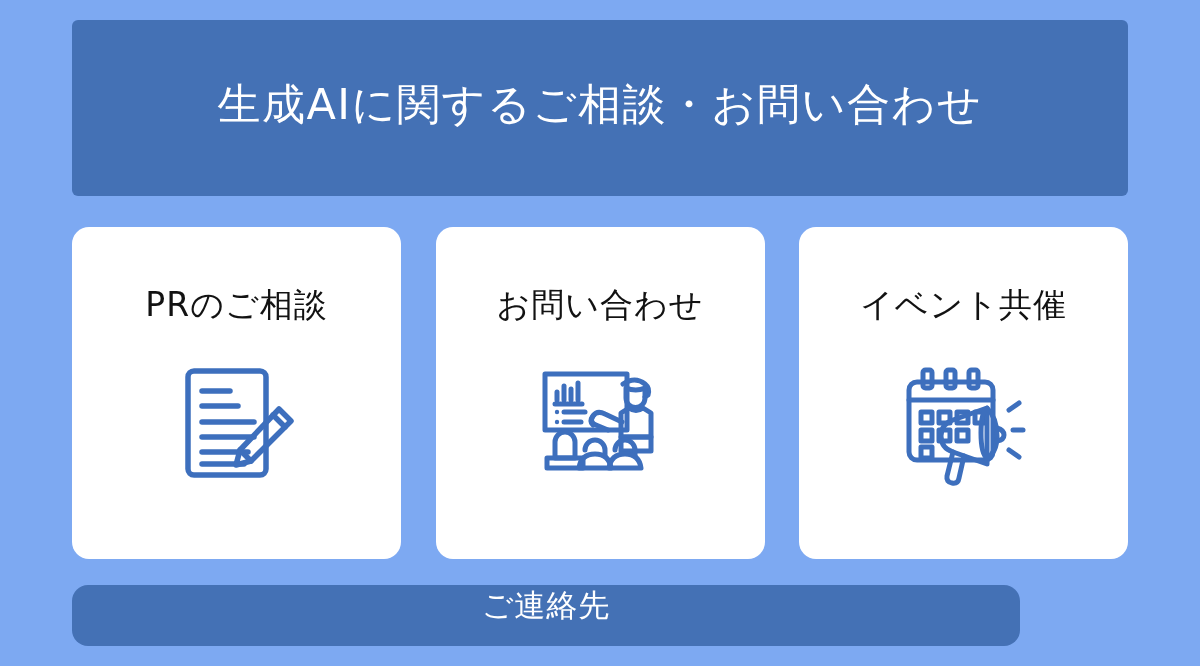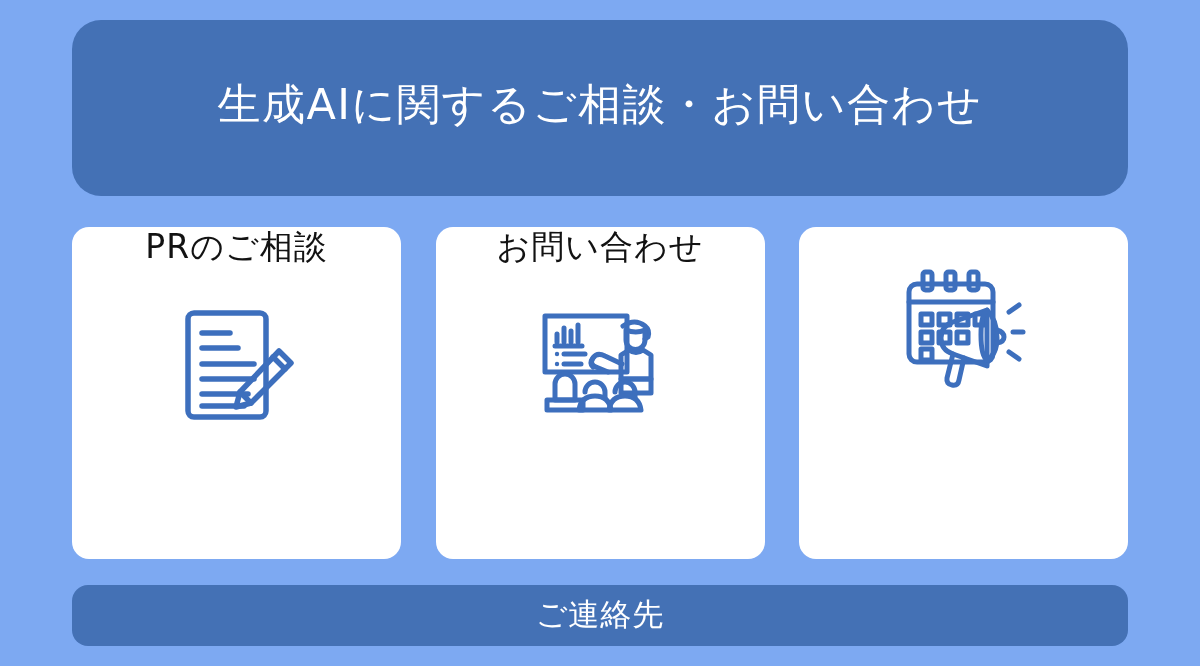--- a/index.html
+++ b/index.html
@@ -25,21 +25,21 @@
   }
 
   
   .header-bar {
     position: absolute;
     left: 72px;
     top: 20px;
     width: 1056px;
     height: 176px;
     background: #4471b5;
-    border-radius: 29px;
+    border-radius: 6px;
     display: flex;
     flex-direction: column;
     align-items: center;
     justify-content: center;
     box-sizing: border-box;
     padding: 6px 40px 12px;
   }
   .header-line {
     color: #ffffff;
     font-size: 43px;
@@ -63,20 +63,21 @@
   }
   .card {
     width: 329px;
     height: 332px;
     background: #ffffff;
     border-radius: 17px;
     box-sizing: border-box;
     display: flex;
     flex-direction: column;
     align-items: center;
+    padding-top: 58px;
   }
   .card-title {
     color: #121212;
     font-size: 33px;
     line-height: 1.2;
     letter-spacing: 1px;
     white-space: nowrap;
     text-align: center;
     font-family: "DejaVu Sans", "Liberation Sans", sans-serif;
   }
@@ -88,26 +89,25 @@
     align-items: center;
     justify-content: center;
   }
   .card-icon svg { display: block; }
 
   
   .footer-bar {
     position: absolute;
     left: 72px;
     top: 585px;
-    width: 1056px;
+    width: 948px;
     height: 61px;
     background: #4471b5;
     border-radius: 16px;
     display: flex;
-    align-items: center;
     justify-content: center;
     box-sizing: border-box;
     padding-bottom: 2px;
   }
   .footer-inner {
     display: flex;
     align-items: baseline;
     gap: 38px;
   }
   .footer-label {
@@ -187,20 +187,21 @@
           <path d="M10 96 h36 v10 h-36 z"></path>
           <path d="M48 88 a10 10 0 0 1 20 0 v6"></path>
           <path d="M42 106 q2 -14 16 -14 q14 0 16 14 z"></path>
           <path d="M78 88 a10 10 0 0 1 20 0 v6"></path>
           <path d="M72 106 q2 -14 16 -14 q14 0 16 14 z"></path>
         </svg>
       </div>
     </div>
 
     <div class="card">
+      <div class="card-title">イベント共催</div>
       <div class="card-icon">
         <svg width="126" height="126" viewBox="0 0 126 126" fill="none" stroke="#3d6fbd" stroke-width="5" stroke-linecap="round" stroke-linejoin="round">
 
           <rect x="8" y="20" width="84" height="78" rx="8"></rect>
           <line x1="8" y1="38" x2="92" y2="38"></line>
 
           <rect x="22" y="8" width="9" height="18" rx="2.5"></rect>
           <rect x="45" y="8" width="9" height="18" rx="2.5"></rect>
           <rect x="68" y="8" width="9" height="18" rx="2.5"></rect>
 

